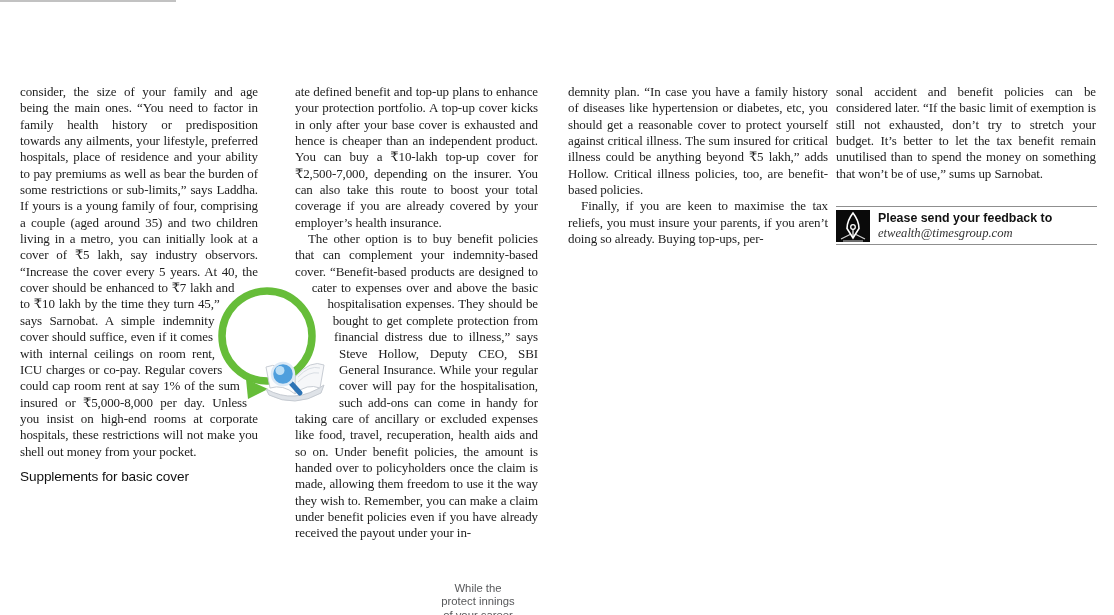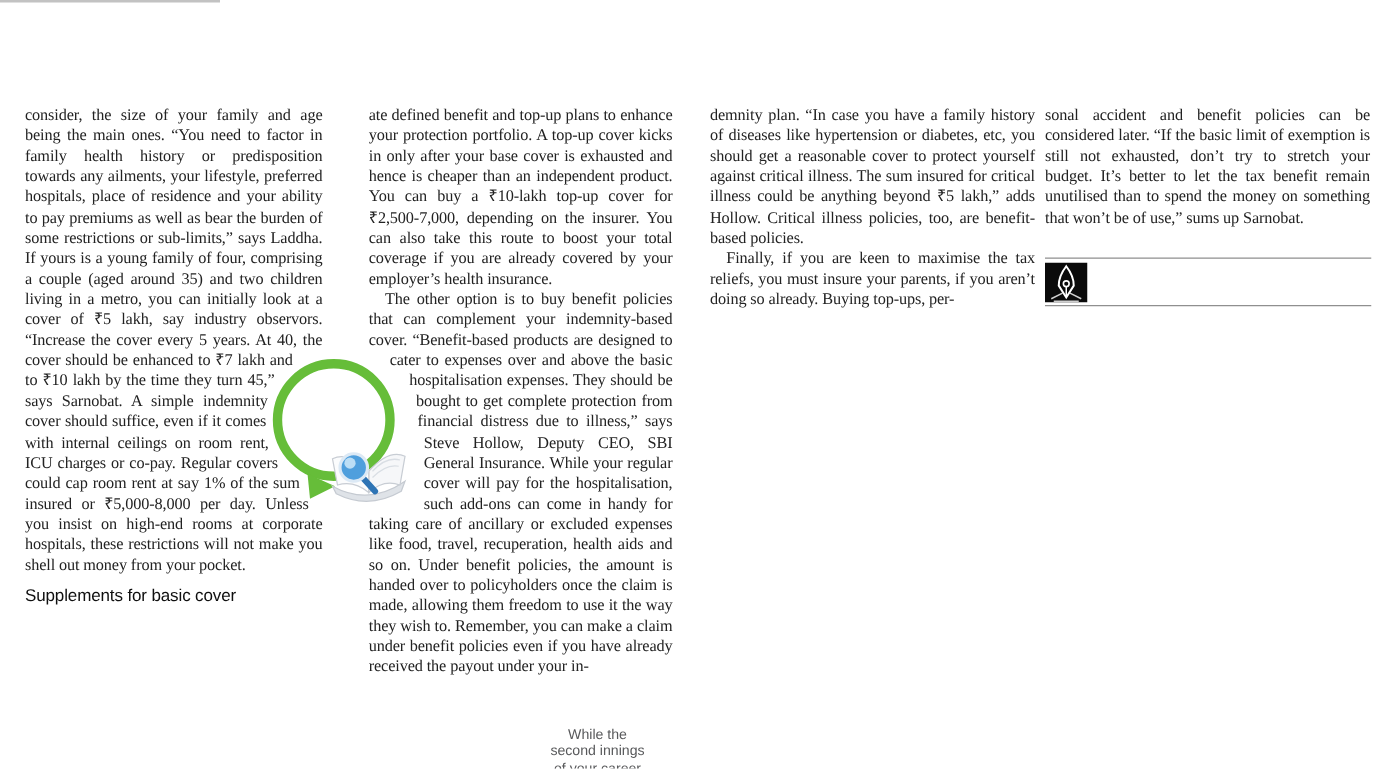--- a/index.html
+++ b/index.html
@@ -2,21 +2,21 @@
 <html><head>
 <meta charset="utf-8">
 <style>
   html,body{margin:0;padding:0;background:#ffffff;}
   .page{position:relative;width:1114px;height:615px;background:#ffffff;overflow:hidden;
         font-family:"Liberation Serif","DejaVu Serif",serif;color:#222;}
   .top-rule{position:absolute;left:0;top:0;width:176px;height:2px;background:#c2c2c2;}
 
   .col{position:absolute;top:84px;text-align:justify;font-size:13px;line-height:16.35px;
        letter-spacing:-0.1px;}
-  .col p{margin:0;font-family:Liberation Serif, serif;}
+  .col p{margin:0;}
   .col-1{left:20px;width:238px;}
   .col-2{left:295px;width:243px;}
   .col-3{left:568px;width:260px;}
   .col-4{left:836px;width:260px;}
   .indent{text-indent:13px;}
   .subhead{font-family:"Liberation Sans","DejaVu Sans",sans-serif;font-size:13.6px;
            font-weight:400;color:#0f0f0f;margin:9px 0 2px;text-align:left;}
 
   
   .spacer-r{float:right;width:48px;height:330px;shape-margin:0;
@@ -77,31 +77,35 @@
         <path d="M85,96 Q101,78 114,84 L110,107 Q97,102 85,113 Z" fill="#f6f7f9" stroke="#c8cdd4" stroke-width="1"></path>
         <path d="M85,96 Q69,80 56,86 L60,107 Q73,103 85,113 Z" fill="#fbfcfd" stroke="#c8cdd4" stroke-width="1"></path>
         <path d="M88,96 Q99,84 110,87 M88,101 Q99,90 109,92" fill="none" stroke="#d9dee4" stroke-width="1"></path>
         <line x1="80" y1="101" x2="90" y2="112" stroke="#2e74b5" stroke-width="5" stroke-linecap="round"></line>
         <circle cx="73" cy="93" r="11" fill="#4f9fdd" stroke="#dce9f5" stroke-width="2.5"></circle>
         <circle cx="70" cy="89.5" r="4.5" fill="#bcdef5"></circle>
       </g>
     </svg>
     <div class="badge-text">
       <div>While the</div>
-      <div>second innings</div>
+      <div>protect innings</div>
       <div>of your career</div>
 
     </div>
   </div>
 
   <div class="feedback">
     <div class="feedback-inner">
       <svg class="icon-box" viewBox="0 0 34 32">
         <rect width="34" height="32" fill="#0a0a0a"></rect>
         <path d="M5,29 L14,24.5 M29,29 L20,24.5 M7,31 H27" stroke="#cfcfcf" stroke-width="1.2" fill="none"></path>
         <path d="M17,3 C13.5,7.5 11,13 11,18.5 L17,28 L23,18.5 C23,13 20.5,7.5 17,3 Z" fill="#0a0a0a" stroke="#ffffff" stroke-width="1.6"></path>
         <line x1="17" y1="19.5" x2="17" y2="27" stroke="#ffffff" stroke-width="1.2"></line>
         <circle cx="17" cy="17" r="2.3" fill="none" stroke="#ffffff" stroke-width="1.3"></circle>
       </svg>
+      <div>
+        <div class="fb-bold">Please send your feedback to</div>
+        <div class="fb-email">etwealth@timesgroup.com</div>
+      </div>
     </div>
   </div>
 
 </div>
 
 </body></html>

